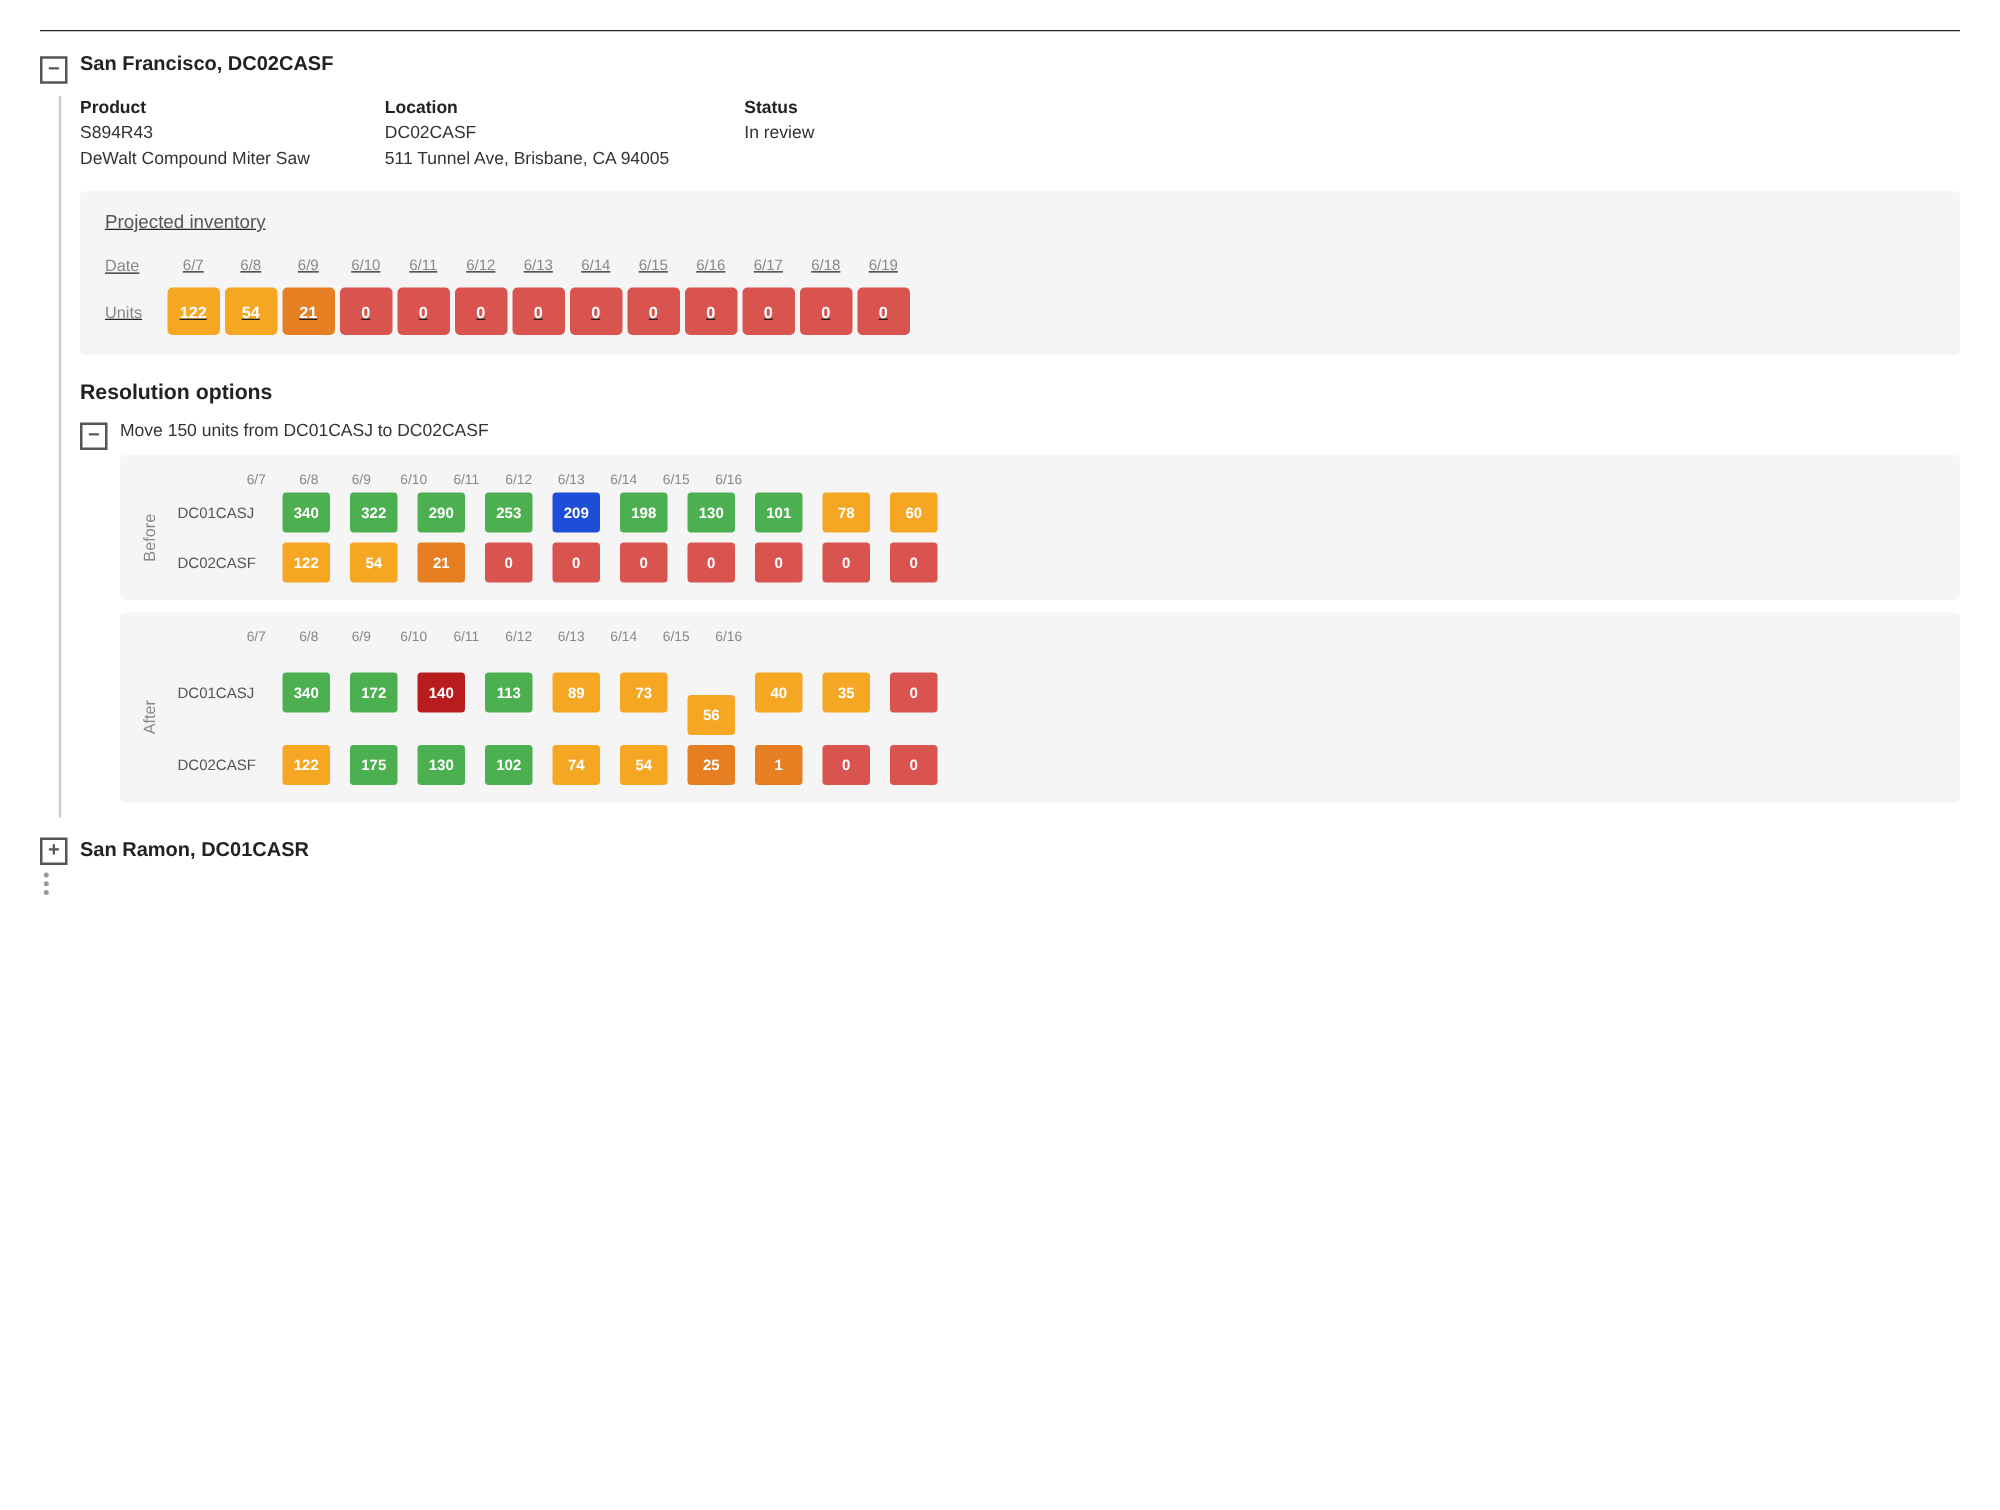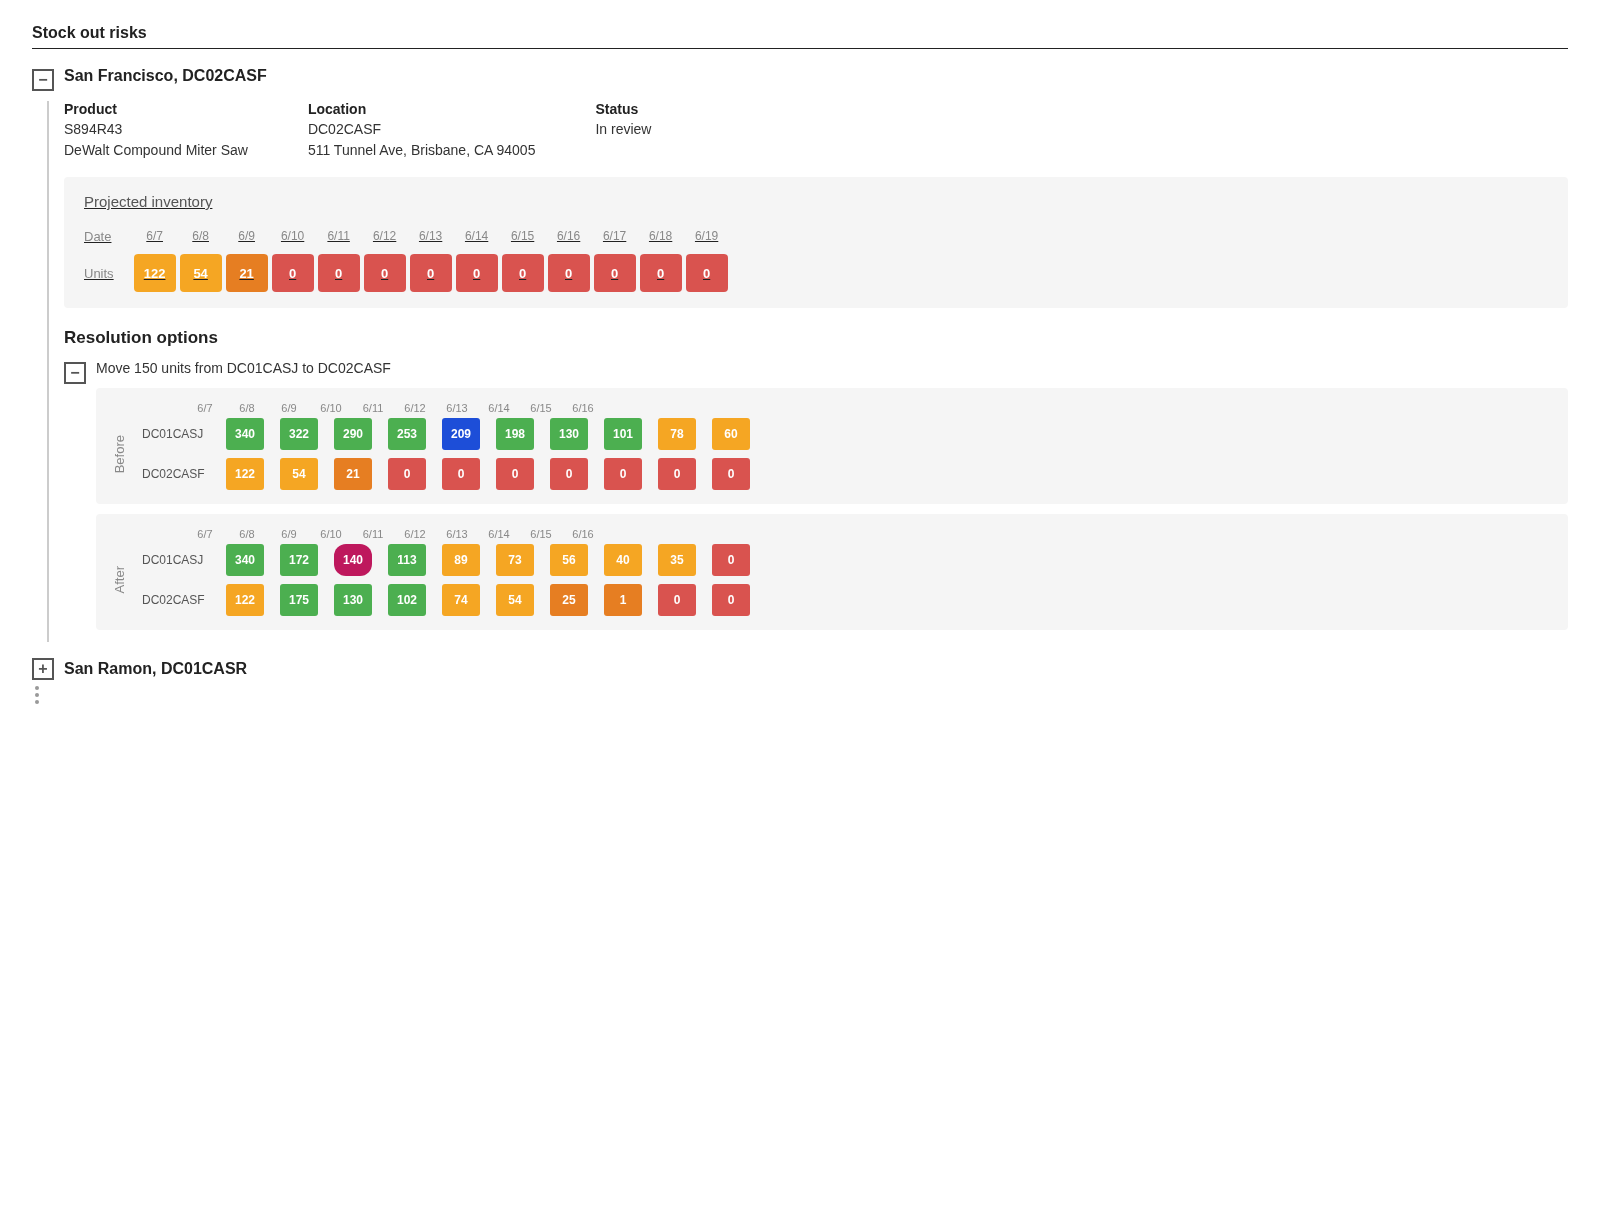--- a/index.html
+++ b/index.html
@@ -252,21 +252,20 @@
       align-items: center;
       width: 32px;
       flex-shrink: 0;
     }
   </style>
 </head>
 <body>
 
 <div>
 
-  <div class="page-title">Stock out risks</div>
   <hr class="divider">
 
   <div class="section-row">
     <div class="collapse-btn">−</div>
     <div class="section-title">San Francisco, DC02CASF</div>
   </div>
 
   <div class="main-section">
     <div class="left-line-col">
       <div style="height:100%;width:2px;background:#ccc;margin-top:0;"></div>
@@ -423,25 +422,25 @@
                     <div class="ba-date-label">6/15</div>
                     <div class="ba-date-label">6/16</div>
                   </div>
                 <div class="ba-inner">
                   <div class="ba-label-rotated">After</div>
                   <div class="ba-rows" id="after-rows">
                       <div class="ba-row">
                         <div class="ba-row-label">DC01CASJ</div>
                         <div class="cell-sm" style="background: rgb(76, 175, 80);">340</div>
                         <div class="cell-sm" style="background: rgb(76, 175, 80);">172</div>
-                        <div class="cell-sm" style="background: #be185d; border-radius: 12px;">140</div>
+                        <div class="cell-sm" style="background: #b91c1c;">140</div>
                         <div class="cell-sm" style="background: rgb(76, 175, 80);">113</div>
                         <div class="cell-sm" style="background: rgb(245, 166, 35);">89</div>
                         <div class="cell-sm" style="background: rgb(245, 166, 35);">73</div>
-                        <div class="cell-sm" style="background: rgb(245, 166, 35);">56</div>
+                        <div class="cell-sm" style="background: rgb(245, 166, 35); margin-top: 36px;">56</div>
                         <div class="cell-sm" style="background: rgb(245, 166, 35);">40</div>
                         <div class="cell-sm" style="background: rgb(245, 166, 35);">35</div>
                         <div class="cell-sm" style="background: rgb(217, 83, 79);">0</div>
                       </div>
                       <div class="ba-row">
                         <div class="ba-row-label">DC02CASF</div>
                         <div class="cell-sm" style="background: rgb(245, 166, 35);">122</div>
                         <div class="cell-sm" style="background: rgb(76, 175, 80);">175</div>
                         <div class="cell-sm" style="background: rgb(76, 175, 80);">130</div>
                         <div class="cell-sm" style="background: rgb(76, 175, 80);">102</div>

